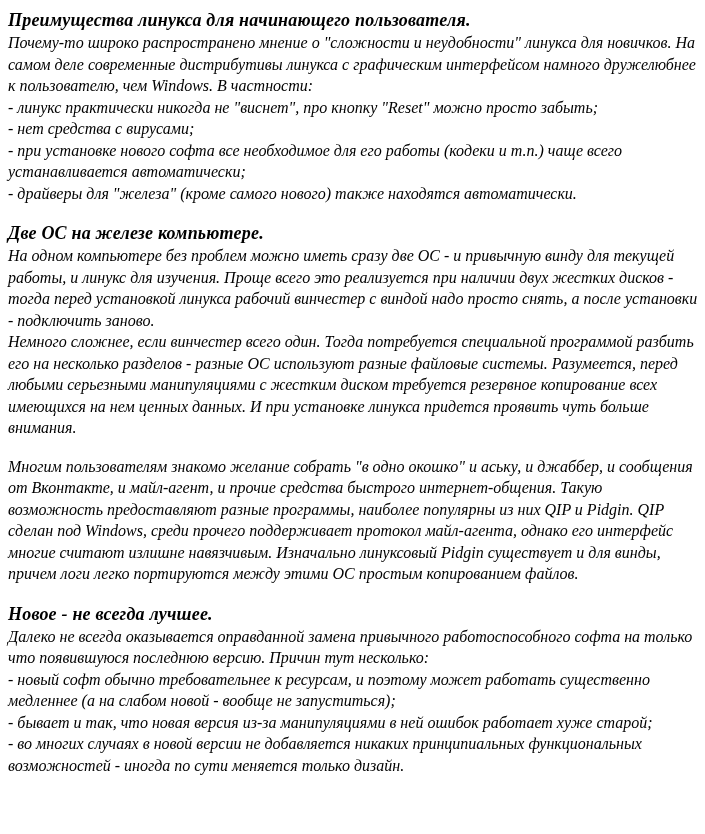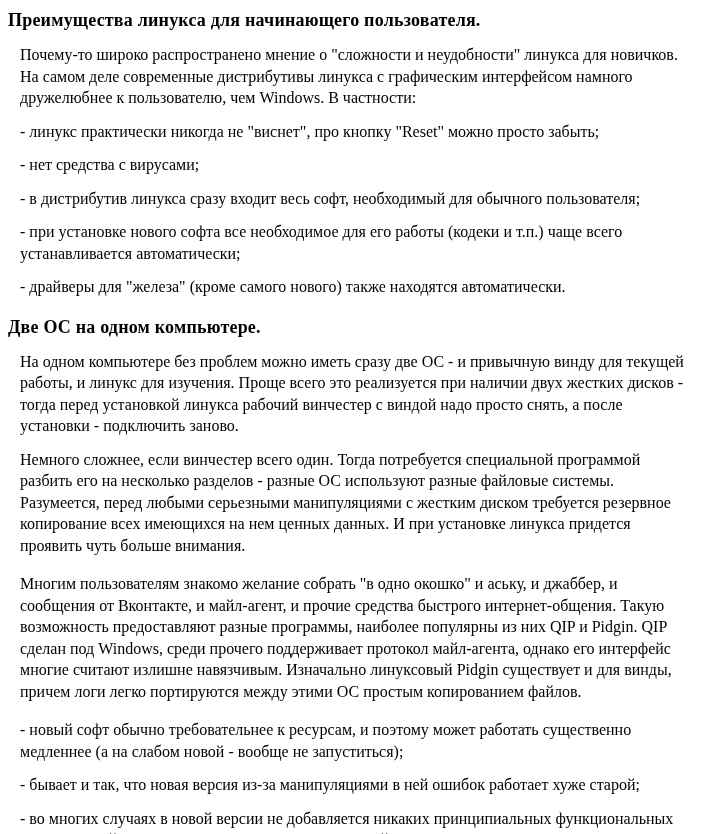--- a/index.html
+++ b/index.html
@@ -8,60 +8,61 @@
     width: 705px;
     height: 834px;
     background: #ffffff;
     color: #000000;
     font-family: "Liberation Serif", "DejaVu Serif", serif;
     overflow: hidden;
   }
   .doc {
     padding: 8px 6px 8px 8px;
   }
-  .sec { margin: 0 0 17px 0; }
+  .sec { margin: 0 0 17px 0; font-style: italic; }
   .sec:last-child { margin-bottom: 0; }
   .h {
     font-size: 18px;
     font-weight: bold;
     line-height: 24px;
     margin: 0;
     letter-spacing: 0.2px;
   }
   .doc p {
-    margin: 12px;
+    margin: 0;
     font-size: 16px;
     line-height: 21.5px;
   }
 </style>
 </head>
 <body>
 
 <main class="doc">
 
   <section class="sec">
     <h2 class="h">Преимущества линукса для начинающего пользователя.</h2>
     <p>Почему-то широко распространено мнение о "сложности и неудобности" линукса для новичков. На самом деле современные дистрибутивы линукса с графическим интерфейсом намного дружелюбнее к пользователю, чем Windows. В частности:</p>
     <p>- линукс практически никогда не "виснет", про кнопку "Reset" можно просто забыть;</p>
     <p>- нет средства с вирусами;</p>
-    <p>- в дистрибутив линукса сразу входит весь софт, необходимый для обычного пользователя;</p>
     <p>- при установке нового софта все необходимое для его работы (кодеки и т.п.) чаще всего устанавливается автоматически;</p>
     <p>- драйверы для "железа" (кроме самого нового) также находятся автоматически.</p>
   </section>
 
   <section class="sec">
-    <h2 class="h">Две ОС на одном компьютере.</h2>
+    <h2 class="h">Две ОС на железе компьютере.</h2>
     <p>На одном компьютере без проблем можно иметь сразу две ОС - и привычную винду для текущей работы, и линукс для изучения. Проще всего это реализуется при наличии двух жестких дисков - тогда перед установкой линукса рабочий винчестер с виндой надо просто снять, а после установки - подключить заново.</p>
     <p>Немного сложнее, если винчестер всего один. Тогда потребуется специальной программой разбить его на несколько разделов - разные ОС используют разные файловые системы. Разумеется, перед любыми серьезными манипуляциями с жестким диском требуется резервное копирование всех имеющихся на нем ценных данных. И при установке линукса придется проявить чуть больше внимания.</p>
   </section>
 
   <section class="sec">
     <p>Многим пользователям знакомо желание собрать "в одно окошко" и аську, и джаббер, и сообщения от Вконтакте, и майл-агент, и прочие средства быстрого интернет-общения. Такую возможность предоставляют разные программы, наиболее популярны из них QIP и Pidgin. QIP сделан под Windows, среди прочего поддерживает протокол майл-агента, однако его интерфейс многие считают излишне навязчивым. Изначально линуксовый Pidgin существует и для винды, причем логи легко портируются между этими ОС простым копированием файлов.</p>
   </section>
 
   <section class="sec">
+    <h2 class="h">Новое - не всегда лучшее.</h2>
+    <p>Далеко не всегда оказывается оправданной замена привычного работоспособного софта на только что появившуюся последнюю версию. Причин тут несколько:</p>
     <p>- новый софт обычно требовательнее к ресурсам, и поэтому может работать существенно медленнее (а на слабом новой - вообще не запуститься);</p>
     <p>- бывает и так, что новая версия  из-за манипуляциями в ней ошибок работает хуже старой;</p>
     <p>- во многих случаях в новой версии не добавляется никаких принципиальных функциональных возможностей - иногда по сути меняется только дизайн.</p>
 
   </section>
 
 </main>
 
 </body></html>

